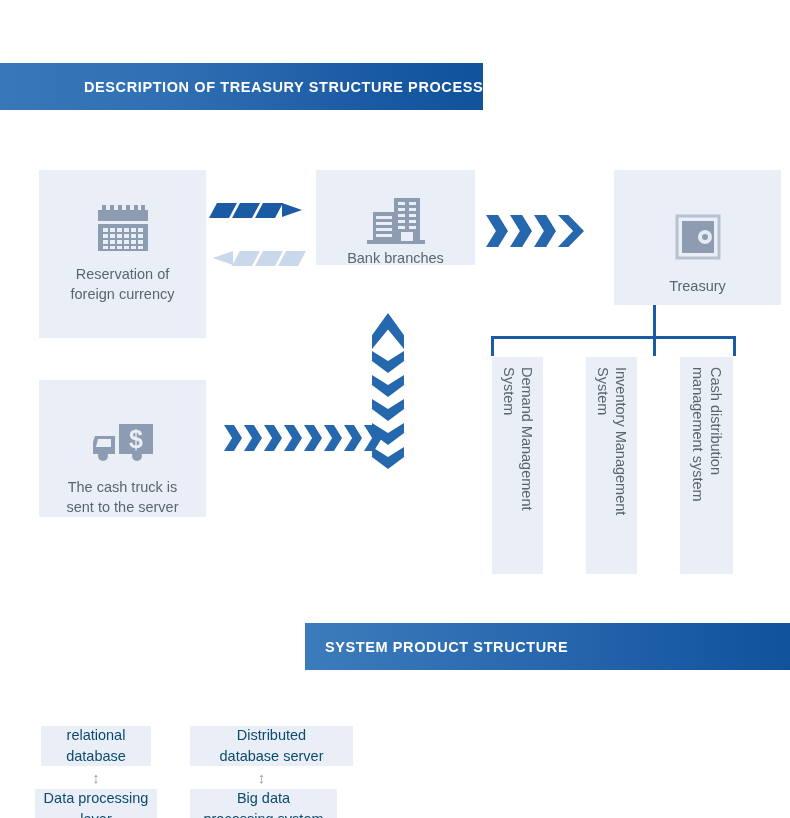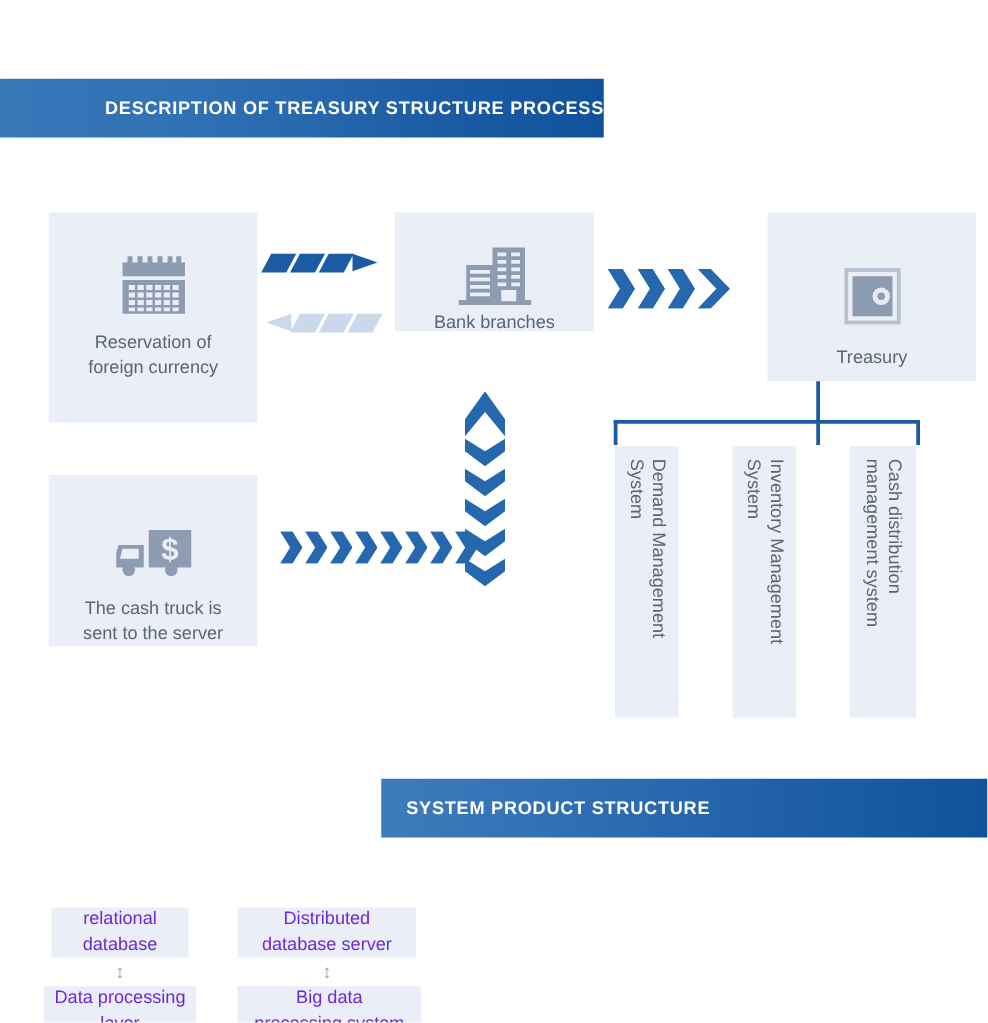--- a/index.html
+++ b/index.html
@@ -162,21 +162,21 @@
     line-height: 18px;
     text-align: left;
     padding-top: 10px;
     white-space: pre-line;
   }
 
   
   .sbox {
     position: absolute;
     background: #eaeff7;
-    color: #6d28d9;
+    color: #0c4a6e;
     font-size: 14.5px;
     line-height: 21px;
     text-align: center;
     display: flex;
     align-items: center;
     justify-content: center;
     white-space: pre-line;
     box-sizing: border-box;
   }
   .dbl-arrow {
@@ -376,21 +376,21 @@
 database</span>
   </div>
   <div class="dbl-arrow" style="left:41px; top:770px; width:110px;">
     <span>↕</span>
   </div>
   <div class="sbox" style="left:35px; top:789px; width:122px; height:40px;">
     <span>Data processing
 layer</span>
   </div>
 
-  <div class="sbox" style="left:190px; top:726px; width:143px; height:40px;">
+  <div class="sbox" style="left:190px; top:726px; width:163px; height:40px;">
     <span>Distributed
 database server</span>
   </div>
   <div class="dbl-arrow" style="left:190px; top:770px; width:143px;">
     <span>↕</span>
   </div>
   <div class="sbox" style="left:190px; top:789px; width:147px; height:40px;">
     <span>Big data
 processing system</span>
   </div>

